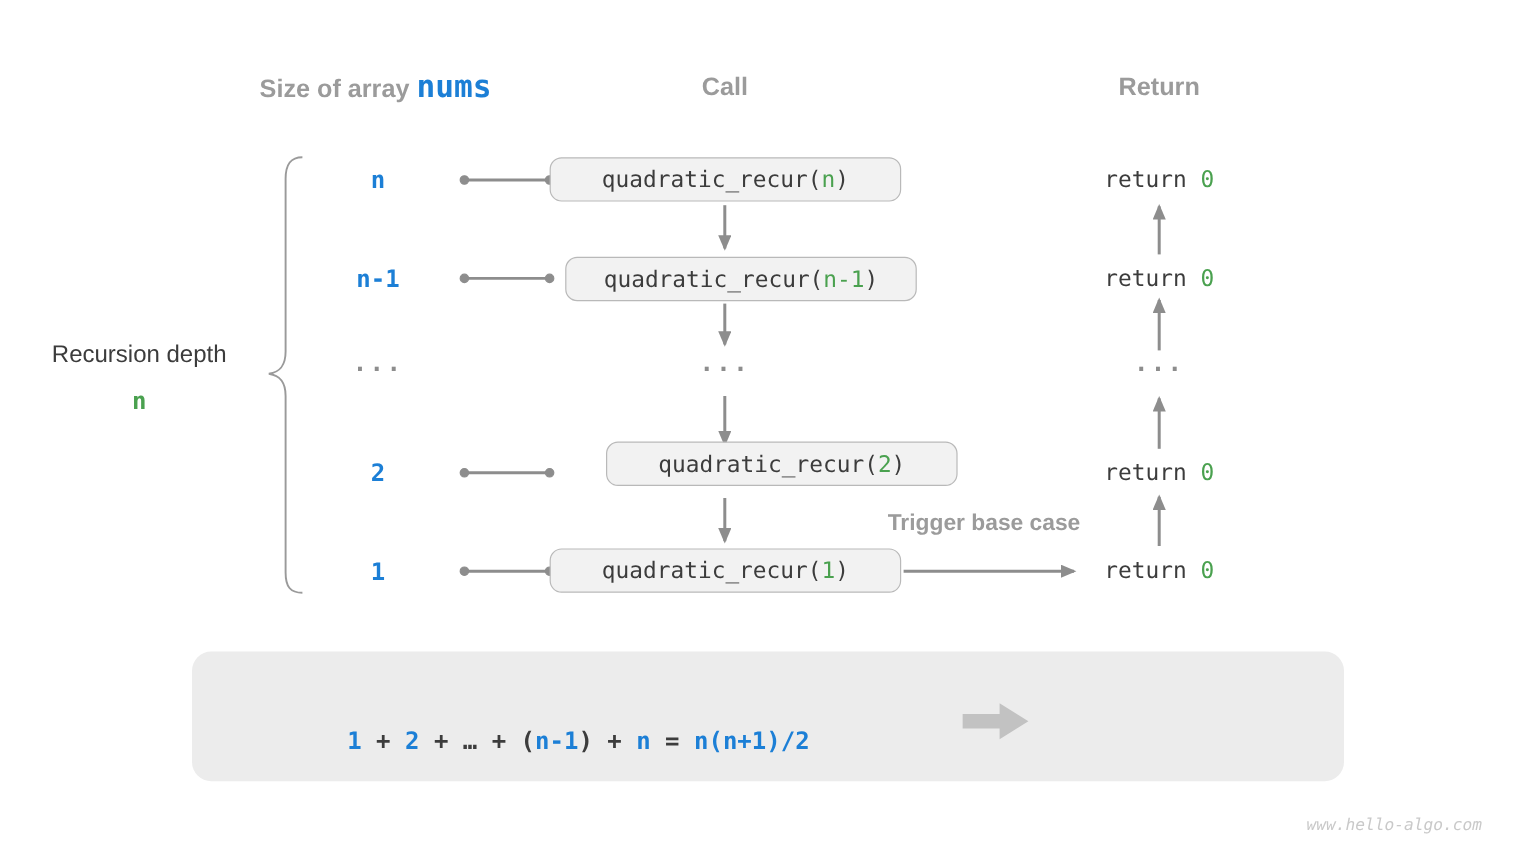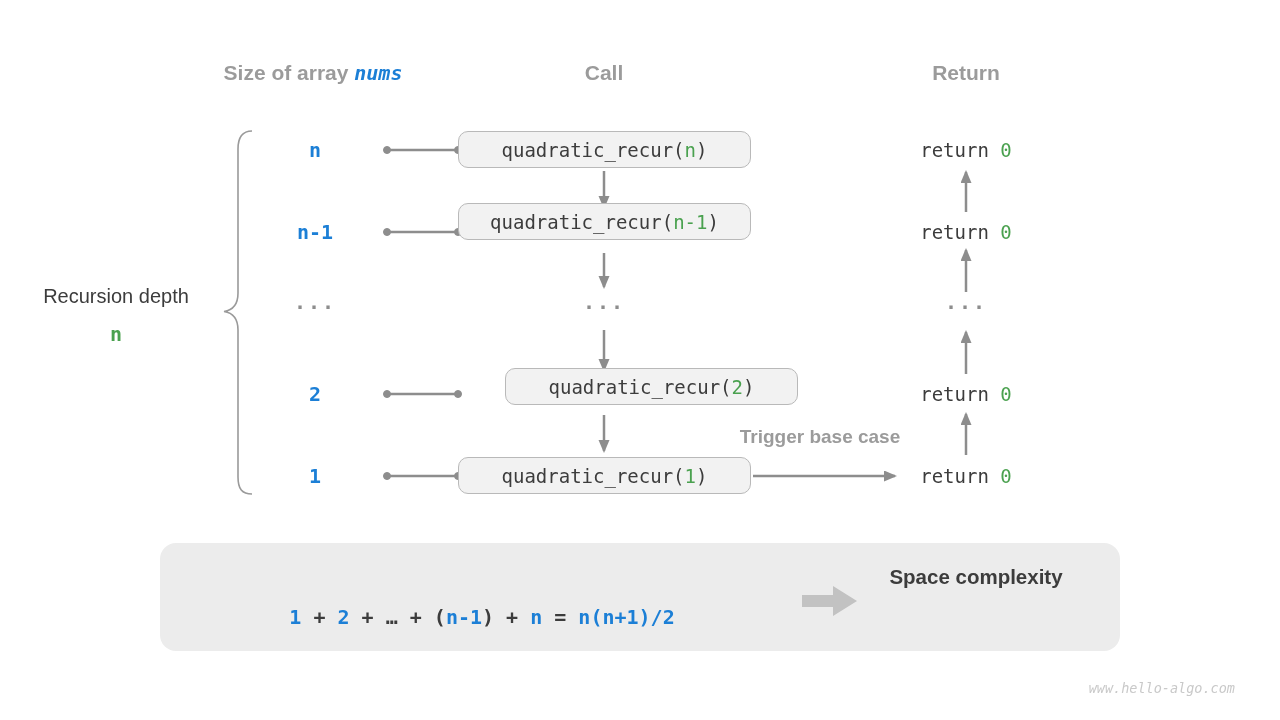--- a/index.html
+++ b/index.html
@@ -9,21 +9,21 @@
   }
   *{margin:0;padding:0;box-sizing:border-box;}
   html,body{width:1280px;height:720px;}
   body{
     position:relative;background:#ffffff;overflow:hidden;
     font-family:"Liberation Sans", sans-serif;color:var(--dark);
   }
   .abs{position:absolute;}
   .ctr{text-align:center;}
   .hdr{font-weight:bold;font-size:21px;color:var(--gray);height:26px;line-height:26px;}
-  .hdr .code{font-family:"DejaVu Sans Mono", monospace;font-weight:bold;color:var(--blue);font-size:20px;font-style:italic;}
+  .hdr .code{font-family:"DejaVu Sans Mono", monospace;font-weight:bold;color:var(--blue);font-size:26px;}
   .size-label{font-family:"DejaVu Sans Mono", monospace;font-weight:bold;font-size:20px;color:var(--blue);height:34px;line-height:34px;}
   .call-box{
     left:458px;width:293px;height:37px;background:var(--boxfill);
     border:1.5px solid var(--boxborder);border-radius:10px;
     display:flex;align-items:center;justify-content:center;
   }
   .code-text{font-family:"DejaVu Sans Mono", monospace;font-size:19px;color:var(--dark);white-space:pre;}
   .green{color:var(--green);}
   .ret{left:886px;width:160px;height:34px;line-height:34px;font-family:"DejaVu Sans Mono", monospace;font-size:19px;color:var(--dark);white-space:pre;}
   .ellipsis{font-family:"DejaVu Sans Mono", monospace;font-weight:bold;font-size:20px;color:var(--arrow);height:34px;line-height:34px;letter-spacing:2px;}
@@ -101,21 +101,21 @@
 <div class="abs depth-label ctr" style="left:16px;top:282px;width:200px;">Recursion depth</div>
 <div class="abs depth-n ctr" style="left:16px;top:320px;width:200px;">n</div>
 
 <div class="abs size-label ctr" style="left:240px;top:133px;width:150px;">n</div>
 <div class="abs call-box" style="top:131px;text-align:right;">
   <span class="code-text"><span>quadratic_recur(</span><span class="green">n</span><span>)</span></span>
 </div>
 <div class="abs ret ctr" style="top:133px;"><span>return </span><span class="green">0</span></div>
 
 <div class="abs size-label ctr" style="left:240px;top:215px;width:150px;">n-1</div>
-<div class="abs call-box" style="top:203px;">
+<div class="abs call-box" style="top:214px;margin-left:13px;">
   <span class="code-text"><span>quadratic_recur(</span><span class="green">n-1</span><span>)</span></span>
 </div>
 <div class="abs ret ctr" style="top:215px;"><span>return </span><span class="green">0</span></div>
 
 <div class="abs ellipsis ctr" style="left:240px;top:285px;width:150px;">...</div>
 <div class="abs ellipsis ctr" style="left:554px;top:285px;width:100px;">...</div>
 <div class="abs ellipsis ctr" style="left:886px;top:285px;width:160px;">...</div>
 
 <div class="abs size-label ctr" style="left:240px;top:377px;width:150px;">2</div>
 <div class="abs call-box" style="top:368px;margin-left:47px;">
@@ -131,16 +131,15 @@
 
 <div class="abs trigger ctr" style="left:715px;top:423px;width:210px;">Trigger base case</div>
 
 <div class="abs panel">
   <div class="abs formula ctr" style="left:20px;top:59px;width:604px;"><span class="seg-blue">1</span><span class="seg-dark"> + </span><span class="seg-blue">2</span><span class="seg-dark"> + </span><span class="seg-dark">…</span><span class="seg-dark"> + </span><span class="seg-dark">(</span><span class="seg-blue">n-1</span><span class="seg-dark">)</span><span class="seg-dark"> + </span><span class="seg-blue">n</span><span class="seg-dark"> = </span><span class="seg-blue">n(n+1)/2</span></div>
 
   <svg class="abs" style="left:642px;top:41px;" width="56" height="34" viewBox="0 0 56 34">
     <path d="M0,11 L31,11 L31,2 L55,17 L31,32 L31,23 L0,23 Z" fill="#c2c2c2"></path>
   </svg>
 
-  <div class="abs space-title ctr" style="left:696px;top:19px;width:240px;">Space complexity</div>
 </div>
 
 <div class="abs watermark" style="left:1035px;top:679px;width:200px;">www.hello-algo.com</div>
 
 </body></html>

